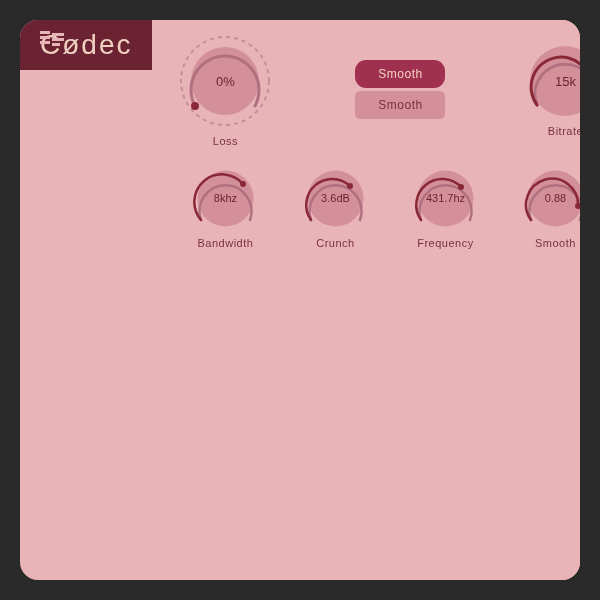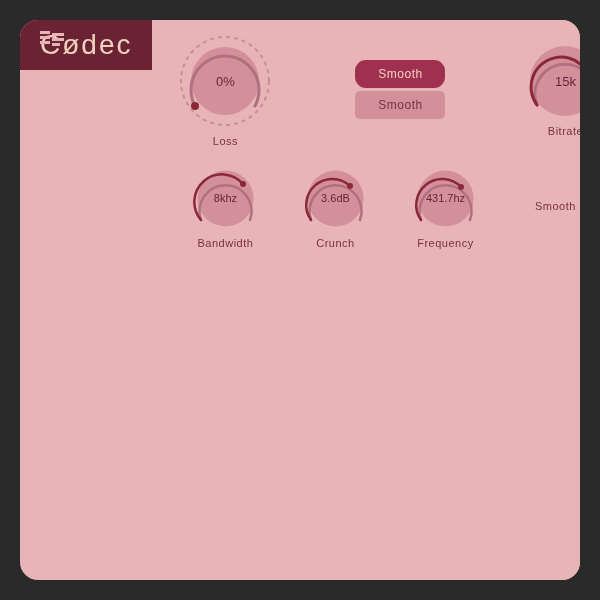--- a/index.html
+++ b/index.html
@@ -369,17 +369,26 @@
             <path d="M 8 54 A 26 26 0 1 1 57 54" fill="none" stroke="#b07080" stroke-width="2.5" stroke-linecap="round"></path>
             <path d="M 8 54 A 26 26 0 0 1 48 21" fill="none" stroke="#8a2838" stroke-width="2.5" stroke-linecap="round"></path>
             <circle cx="48" cy="21" r="3" fill="#8a2838"></circle>
           </svg>
           <span class="knob-value small-knob-value">431.7hz</span>
         </div>
         <span class="knob-label">Frequency</span>
       </div>
 
       <div class="knob-group small-knob-group">
+        <div class="knob-wrapper small-knob-wrapper">
+          <svg class="knob-svg small-knob-svg" viewBox="0 0 65 65">
+            <circle cx="32.5" cy="32.5" r="28" fill="#d4909a"></circle>
+            <path d="M 8 54 A 26 26 0 1 1 57 54" fill="none" stroke="#b07080" stroke-width="2.5" stroke-linecap="round"></path>
+            <path d="M 8 54 A 26 26 0 1 1 55 40" fill="none" stroke="#8a2838" stroke-width="2.5" stroke-linecap="round"></path>
+            <circle cx="55" cy="40" r="3" fill="#8a2838"></circle>
+          </svg>
+          <span class="knob-value small-knob-value">0.88</span>
+        </div>
         <span class="knob-label">Smooth</span>
       </div>
     </div>
   </div>
 </div>
 
 </body></html>

